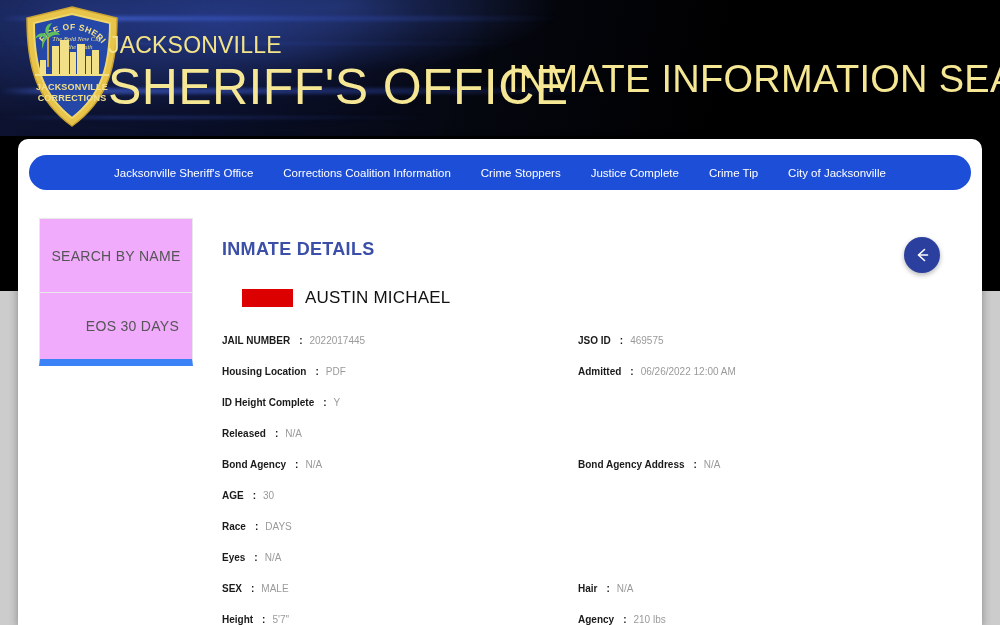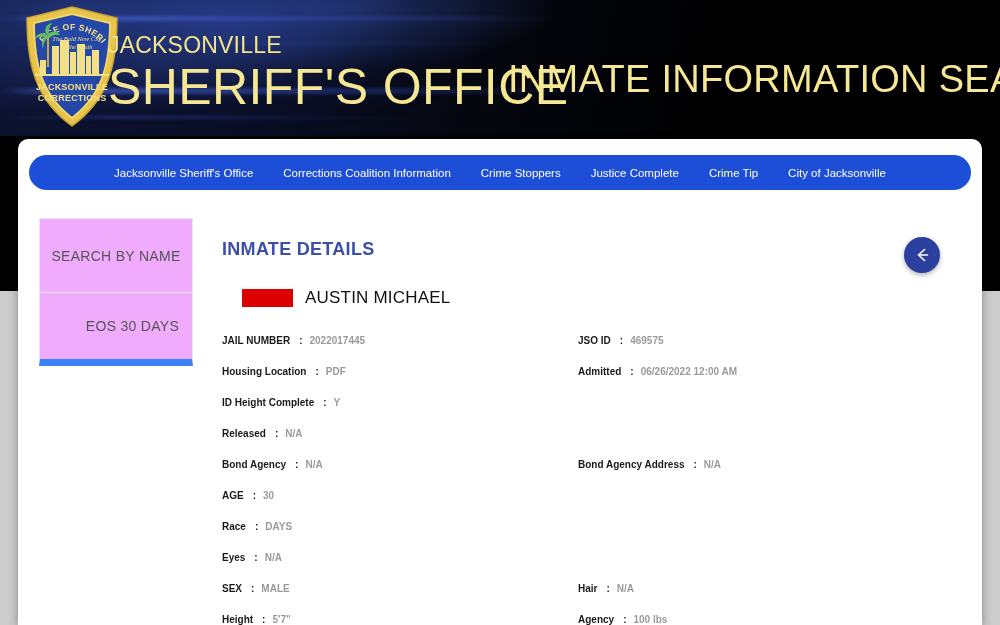--- a/index.html
+++ b/index.html
@@ -197,21 +197,20 @@
     color: #1a1a1a;
     font-weight: bold;
   }
   .field-colon {
     color: #1a1a1a;
     margin: 0 7px 0 9px;
     font-weight: bold;
   }
   .field-value {
     color: #9a9a9a;
-    font-weight: bold;
   }
   .field.empty { visibility: hidden; }
 
   
   .back-btn {
     position: absolute;
     left: 886px; top: 98px;
     width: 36px; height: 36px;
     border-radius: 50%;
     background: #2b3f9e;
@@ -384,21 +383,21 @@
       </div>
 
       <div class="field">
         <span class="field-label">Height</span>
         <span class="field-colon">:</span>
         <span class="field-value">5'7"</span>
       </div>
       <div class="field">
         <span class="field-label">Agency</span>
         <span class="field-colon">:</span>
-        <span class="field-value">100 lbs</span>
+        <span class="field-value">210 lbs</span>
       </div>
     </div>
   </div>
 
   <div class="back-btn">
     <svg width="18" height="18" viewBox="0 0 18 18">
       <path d="M11.5 3.5 L5.5 9 L11.5 14.5" fill="none" stroke="#ffffff" stroke-width="1.6" stroke-linecap="round" stroke-linejoin="round"></path>
       <line x1="5.8" y1="9" x2="14.5" y2="9" stroke="#ffffff" stroke-width="1.6" stroke-linecap="round"></line>
     </svg>
   </div>

